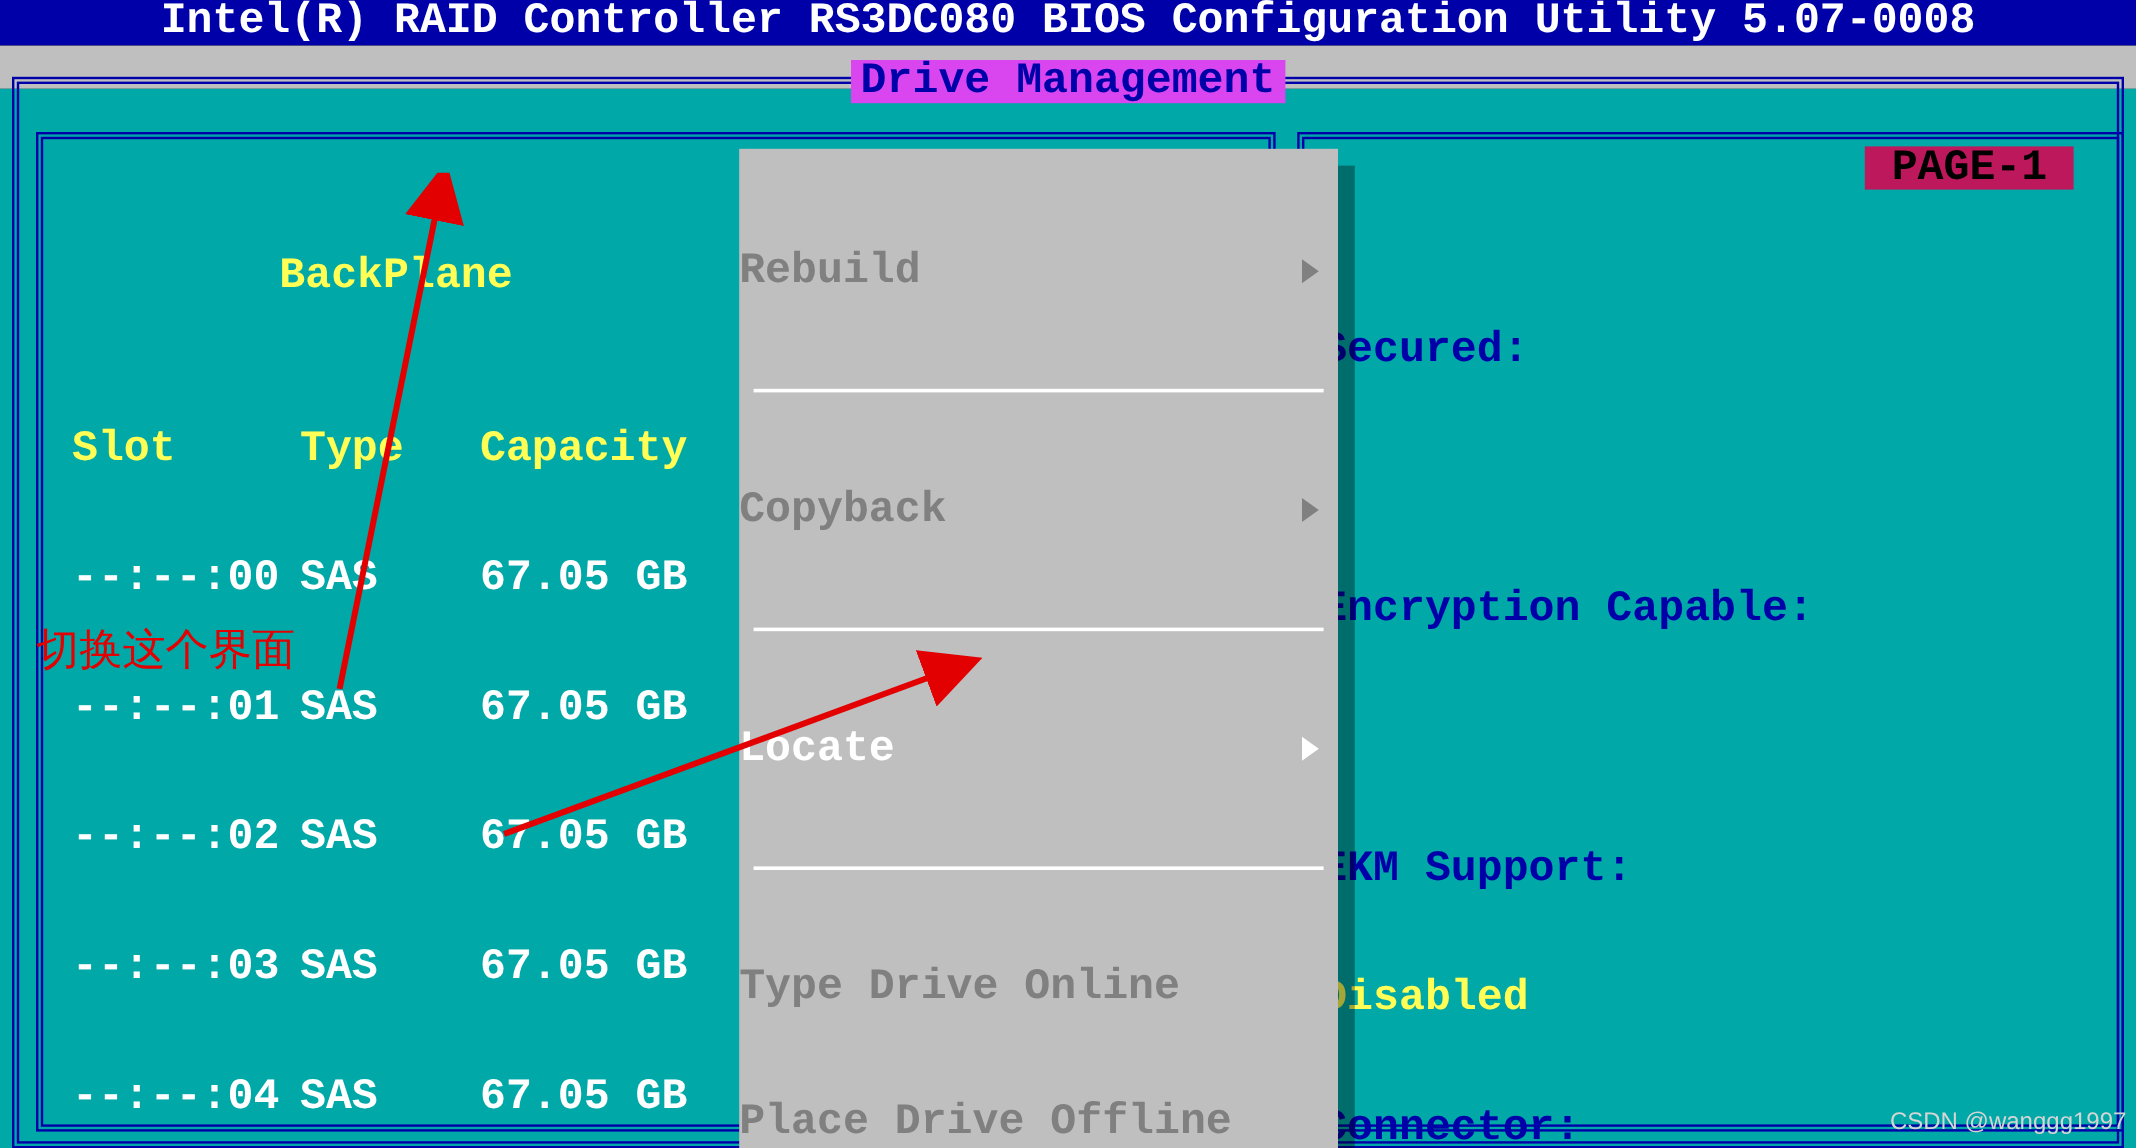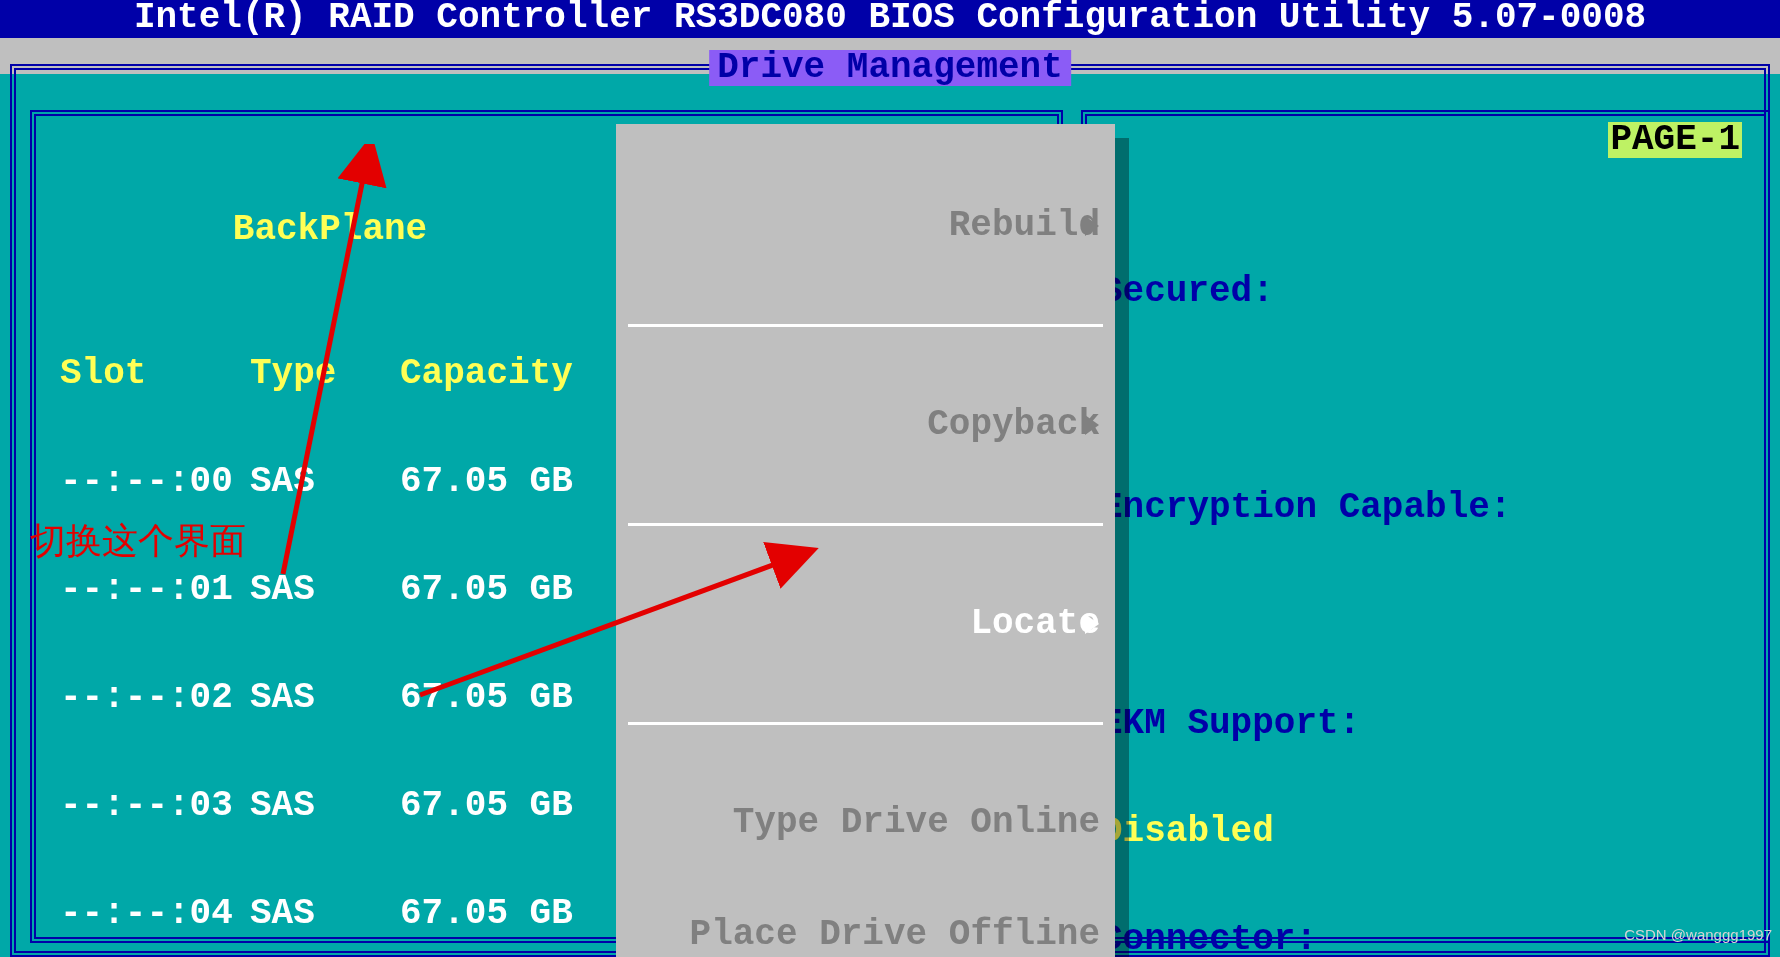--- a/index.html
+++ b/index.html
@@ -51,25 +51,25 @@
   }
   .frame{
     position:absolute;
     border:6px double #0000A8;        
   }
   .frame.outer{left:10px;top:-10px;width:1760px;height:893px;}
   .frame.main {left:30px;top:36px;width:1033px;height:833px;}
   .frame.side {left:1081px;top:36px;width:689px;height:833px;}
   .frame-label{
     position:absolute;top:-20px;left:50%;transform:translateX(-50%);
-    background:#8b5cf6;color:#0000A8;padding:0 8px;
+    background:#d946ef;color:#0000A8;padding:0 8px;
   }
   .page-badge{
-    position:absolute;top:6px;right:22px;
-    background:#bef264;color:#000;padding:0 2px;
+    position:absolute;top:6px;right:36px;
+    background:#be185d;color:#000;padding:0 22px;
   }
   
   
   
   .table{
     position:absolute;left:14px;top:24px;color:#fff;
   }
   .table .hdr1{color:#FFFF55;text-align:center;width:560px;}
   .table .hdr2{color:#FFFF55;}
   .row{height:36px;margin-left:10px;}
@@ -81,21 +81,21 @@
   
   
   .popup{
     position:absolute;left:616px;top:50px;width:499px;
     background:#BFBFBF;color:#808080;        
     padding:10px 0 14px 0;
     box-shadow:14px 14px 0 rgba(0,0,0,0.35);
   }
   .popup .item{
     position:relative;
-    padding:2px 15px;height:40px;color:#808080;text-align:right;
+    padding:2px 0;height:40px;color:#808080;
   }
   .popup .item.en{color:#fff;}
   .popup hr{
     border:none;border-top:3px solid #fff;margin:6px 12px;
   }
   .popup .sub::after{
     content:"";position:absolute;right:16px;top:10px;
     border-left:14px solid currentColor;
     border-top:10px solid transparent;
     border-bottom:10px solid transparent;
@@ -110,21 +110,21 @@
   .side-content div{height:36px;}
   
   
   
   .anno-text{position:absolute;color:#E30000;font-family:"Microsoft YaHei","Courier New",sans-serif;font-weight:normal;}
   .arrow{position:absolute;pointer-events:none;}
   .arrow.a1{left:128px;top:34px;width:140px;height:440px;}
   .arrow.a2{left:270px;top:430px;width:420px;height:170px;}
   .arrow svg{width:100%;height:100%;}
   
-  .wm{position:absolute;right:8px;bottom:4px;color:#d5d5d5;font-size:15px;font-weight:normal;font-family:Arial,sans-serif;}
+  .wm{position:absolute;right:8px;bottom:4px;color:#d5d5d5;font-size:20px;font-weight:normal;font-family:Arial,sans-serif;}
 </style>
 </head>
 <body>
 
 <div class="screen">
 
   
   <div class="title-bar">Intel(R) RAID Controller RS3DC080 BIOS Configuration Utility 5.07-0008</div>
 
   

